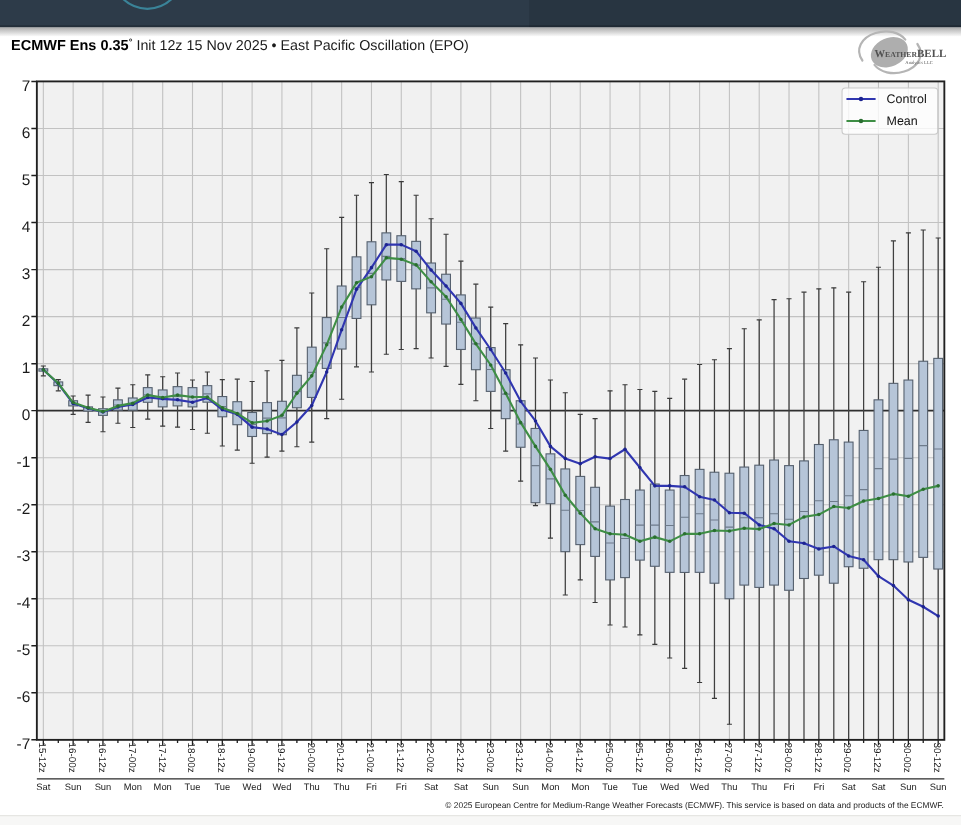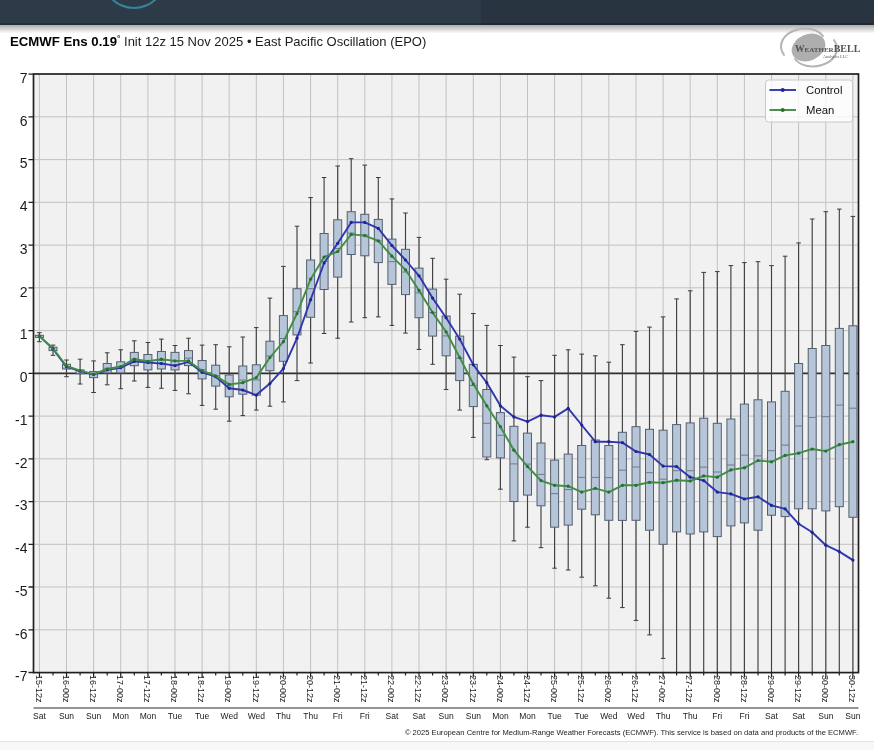--- a/index.html
+++ b/index.html
@@ -11,21 +11,21 @@
 #titlebar b{font-size:13.2px;color:#000;}
 #botstrip{position:absolute;left:0;top:741px;width:874px;height:9px;background:#f7f7f6;border-top:1px solid #e4e4e2;}
 </style></head>
 <body>
 <div id="wrap">
 <div id="topbar">
       <div class="dk"></div>
       <div class="arc"></div>
     </div>
 <div id="strip"></div>
-<div id="titlebar"><b>ECMWF Ens 0.19</b><span style="font-size:8.5px;vertical-align:4.5px;font-weight:bold">°</span> Init 12z 15 Nov 2025 • East Pacific Oscillation (EPO)</div>
+<div id="titlebar"><b>ECMWF Ens 0.35</b><span style="font-size:8.5px;vertical-align:4.5px;font-weight:bold">°</span> Init 12z 15 Nov 2025 • East Pacific Oscillation (EPO)</div>
 <div id="botstrip"></div>
 <svg width="92" height="46" viewBox="0 0 92 46" style="position:absolute;left:774px;top:25px" xmlns="http://www.w3.org/2000/svg">
 <g fill="none" stroke="#b5b5b5" stroke-width="2" stroke-linecap="round">
 <path d="M10 30 C3 20 9 9 22 5 C33 1.5 44 4.5 49 11"></path>
 <path d="M60 15 C67 25 61 36 48 40 C37 43.5 26 40.5 21 34"></path>
 </g>
 <ellipse cx="34.5" cy="22.5" rx="17.5" ry="13" transform="rotate(-24 34.5 22.5)" fill="#aeaeae"></ellipse>
 <g font-family="Liberation Serif, serif" fill="#515151">
 <text x="21" y="26.5" font-size="9.6" font-weight="bold">W<tspan font-size="7">EATHER</tspan><tspan font-size="10">BELL</tspan></text>
 <text x="49" y="33" font-size="4.2" fill="#5a5a5a">Analytics LLC</text>

